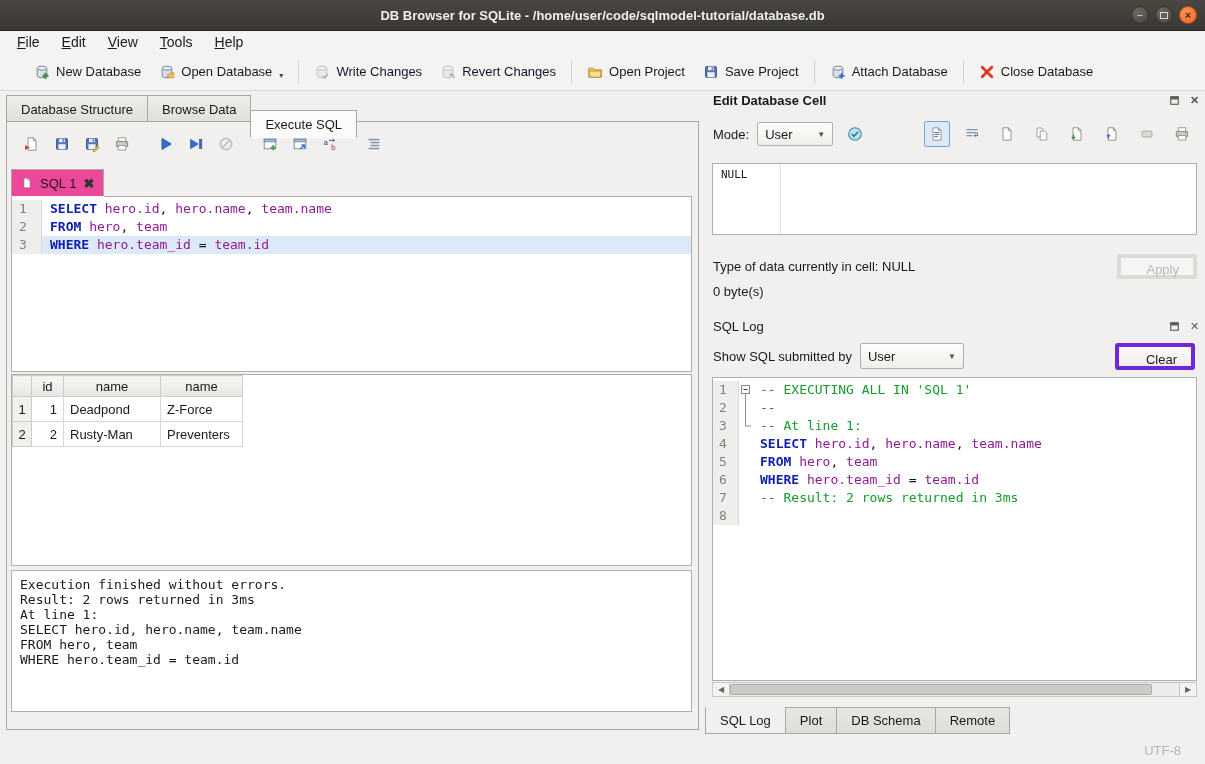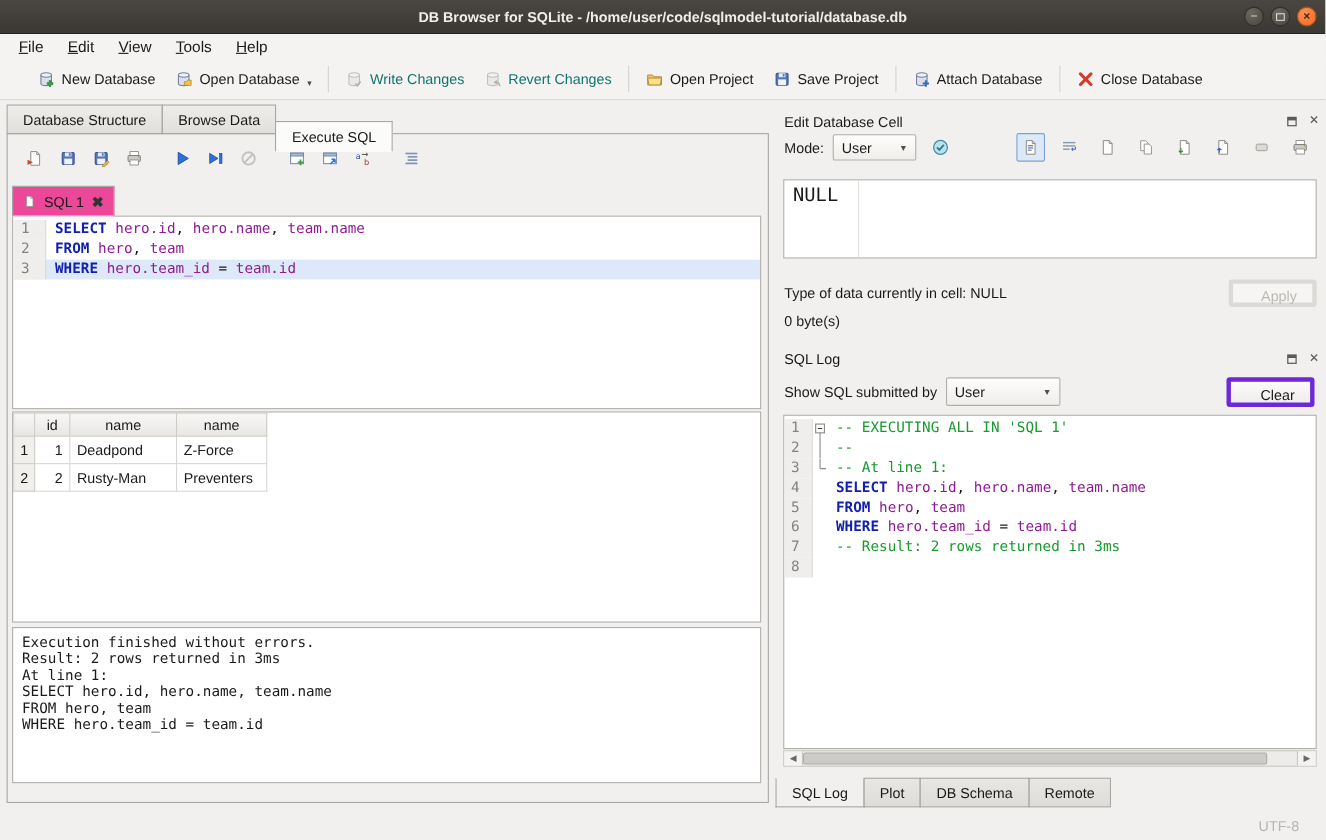--- a/index.html
+++ b/index.html
@@ -25,21 +25,21 @@
 
   
   .menubar{position:absolute;top:31px;left:0;right:0;height:22px;background:#f4f3f1;
     display:flex;align-items:center;padding-left:6px;font-size:14px;}
   .menu-item{padding:1px 11px;}
 
   
   .toolbar{position:absolute;top:53px;left:0;right:0;height:37px;background:#f4f3f1;
     border-bottom:1px solid #dbd9d5;display:flex;align-items:center;padding:0 25px;}
   .tb-btn{display:flex;align-items:center;gap:6px;padding:6px 9px;border-radius:3px;font-size:13px;}
-  .tb-btn.disabled{color:#0f766e;}
+  .tb-btn.disabled{color:#0f172a;}
   .tb-btn.disabled svg{opacity:.45;filter:grayscale(1);}
   .tb-caret{font-size:8px;color:#4a4846;margin-left:1px;align-self:flex-end;}
   .tb-sep{width:1px;height:24px;background:#d5d3cf;margin:0 6px;flex:none;}
 
   
   .main-tabs{position:absolute;top:94px;left:6px;display:flex;z-index:3;}
   .tab{box-sizing:border-box;height:28px;padding:6px 14px;
     background:linear-gradient(#efedea,#e1dfdc);
     border:1px solid #a9a7a3;margin-right:-1px;}
   .tab:not(.active){height:27px;margin-top:1px;}
@@ -107,21 +107,21 @@
   .auto-btn{width:28px;height:26px;margin-left:8px;display:flex;align-items:center;justify-content:center;border-radius:3px;}
   .cell-toolbar{margin-left:auto;display:flex;gap:9px;}
   .cell-tool{width:24px;height:24px;display:flex;align-items:center;justify-content:center;
     border:1px solid transparent;border-radius:2px;}
   .cell-tool.active{border-color:#7aa3d6;background:#dce9f8;}
 
   .cell-viewer{position:absolute;top:73px;left:7px;right:8px;height:72px;background:#fff;
     border:1px solid #b0aeab;box-sizing:border-box;}
   .cell-viewer .vline{position:absolute;left:67px;top:0;bottom:0;width:1px;background:#e4e2de;}
   .cell-viewer .cell-text{position:absolute;left:8px;top:4px;
-    font-family:"DejaVu Sans Mono",monospace;font-size:17px;}
+    font-family:"DejaVu Sans Mono",monospace;font-size:11px;}
 
   .cell-info-row{position:absolute;top:163px;left:8px;right:8px;height:26px;
     display:flex;align-items:center;justify-content:space-between;}
   .btn{box-sizing:border-box;height:25px;padding:4px 14px;border-radius:3px;text-align:right;
     background:linear-gradient(#fcfbfa,#efedea);border:4px solid #6d28d9;}
   .btn.disabled{color:#bbb9b5;background:#f6f5f3;border-color:#dcdad6;}
   .apply-btn{width:80px;}
   .bytes{position:absolute;top:194px;left:8px;}
 
   .dock2-header{top:226px;}
@@ -430,21 +430,21 @@
 Result: 2 rows returned in 3ms
 At line 1:
 SELECT hero.id, hero.name, team.name
 FROM hero, team
 WHERE hero.team_id = team.id</div>
   </div>
 </div>
 
 <div class="right-panel">
 
-  <div class="dock-header" style="top:10px;">
+  <div class="dock-header" style="top:0;font-weight:bold;">
     <div class="dock-title">Edit Database Cell</div>
     <div class="dock-icons">
       <span class="dock-icon">
           <svg width="11" height="11" viewBox="0 0 16 16">
             <rect x="2.5" y="2.5" width="11" height="11" fill="none" stroke="#5c5a56" stroke-width="1.6"></rect>
             <rect x="2.5" y="2.5" width="11" height="4" fill="#5c5a56"></rect>
           </svg>
         </span>
       <span class="dock-icon">✕</span>
     </div>

